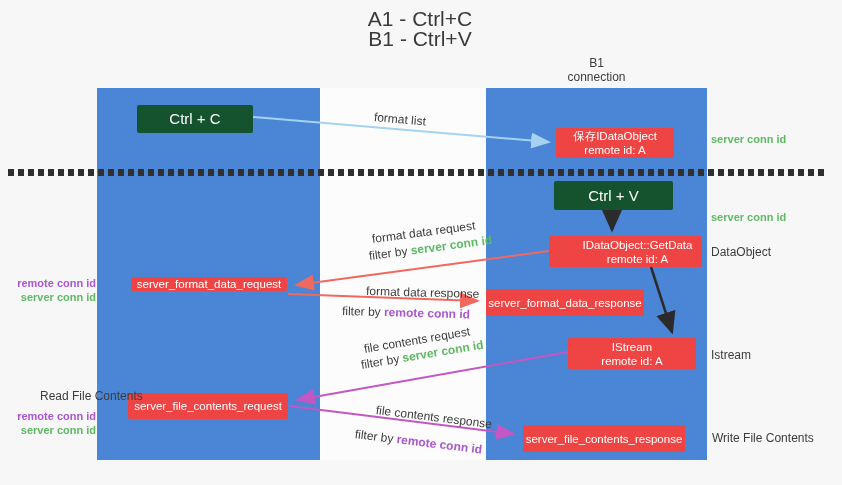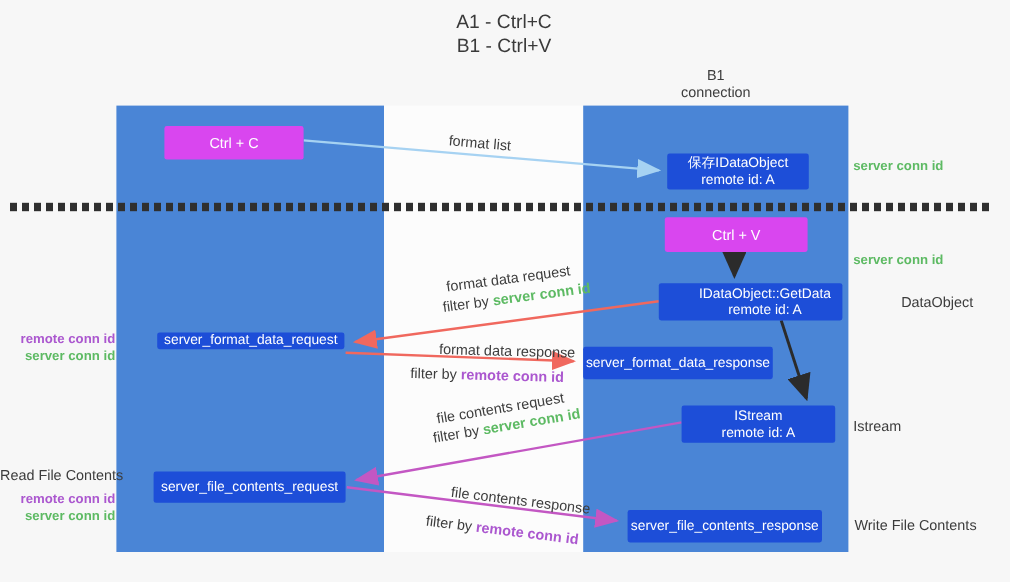--- a/index.html
+++ b/index.html
@@ -1,28 +1,28 @@
 <!DOCTYPE html>
 <html><head>
 <meta charset="utf-8">
 <style>
   html,body{margin:0;padding:0;background:#f7f7f7;}
   .stage{position:relative;width:842px;height:485px;background:#f7f7f7;
          font-family:"Liberation Sans","DejaVu Sans",sans-serif;color:#3c3c3c;overflow:hidden;}
   .title{position:absolute;left:300px;top:9px;width:240px;text-align:center;
-         font-size:16px;line-height:20px;color:#3a3a3a;}
+         font-size:21px;line-height:20px;color:#3a3a3a;}
   .hdr{position:absolute;top:56px;text-align:center;font-size:12px;line-height:14px;color:#3c3c3c;}
   .lane{position:absolute;top:88px;height:372px;background:#4a85d6;}
   .mid-strip{position:absolute;left:320px;top:88px;width:166px;height:372px;background:#fcfcfc;}
   .dotline{position:absolute;left:8px;top:169px;width:818px;height:7px;
            background:repeating-linear-gradient(90deg,#2f2f2f 0 6px,transparent 6px 10px);}
   .node{position:absolute;display:flex;flex-direction:column;justify-content:center;align-items:center;
         color:#fff;text-align:center;border-radius:2px;line-height:14px;}
-  .green-box{background:#d946ef;font-size:12px;}
-  .orange-box{background:#1d4ed8;font-size:11.5px;}
+  .green-box{background:#14532d;font-size:15px;}
+  .orange-box{background:#ef4444;font-size:11.5px;}
   .flow-label{position:absolute;white-space:nowrap;font-size:12px;color:#3d3d3d;transform-origin:left center;}
   .id-green{color:#5dba63;font-weight:bold;}
   .id-purple{color:#ab57cf;font-weight:bold;}
   .left-pair{position:absolute;text-align:right;font-size:11px;font-weight:bold;line-height:14px;white-space:nowrap;}
   .right-tag{position:absolute;font-size:11px;font-weight:bold;white-space:nowrap;}
   .plain-label{position:absolute;font-size:12px;color:#3c3c3c;white-space:nowrap;}
   svg.arrows{position:absolute;left:0;top:0;pointer-events:none;}
 </style>
 </head>
 <body>
@@ -116,26 +116,26 @@
   <div class="flow-label" style="left:376px;top:403px;transform:rotate(7deg);">file contents response</div>
   <div class="flow-label" style="left:355px;top:427px;transform:rotate(7deg);">
     <span>filter by </span><span class="id-purple">remote conn id</span>
   </div>
 
   <div class="left-pair" style="left:8px;top:276px;width:88px;">
     <div class="id-purple">remote conn id</div>
     <div class="id-green">server conn id</div>
   </div>
 
-  <div class="plain-label" style="left:0px;top:389px;width:84px;text-align:right;">Read File Contents</div>
+  <div class="plain-label" style="left:0px;top:389px;width:84px;text-align:right;padding-left:40px;">Read File Contents</div>
 
   <div class="left-pair" style="left:8px;top:409px;width:88px;">
     <div class="id-purple">remote conn id</div>
     <div class="id-green">server conn id</div>
   </div>
 
   <div class="right-tag id-green" style="left:711px;top:133px;">server conn id</div>
   <div class="right-tag id-green" style="left:711px;top:211px;">server conn id</div>
-  <div class="plain-label" style="left:711px;top:245px;margin-left:40px;">DataObject</div>
+  <div class="plain-label" style="left:711px;top:245px;">DataObject</div>
   <div class="plain-label" style="left:711px;top:348px;">Istream</div>
   <div class="plain-label" style="left:712px;top:431px;">Write File Contents</div>
 
 </div>
 
 </body></html>

